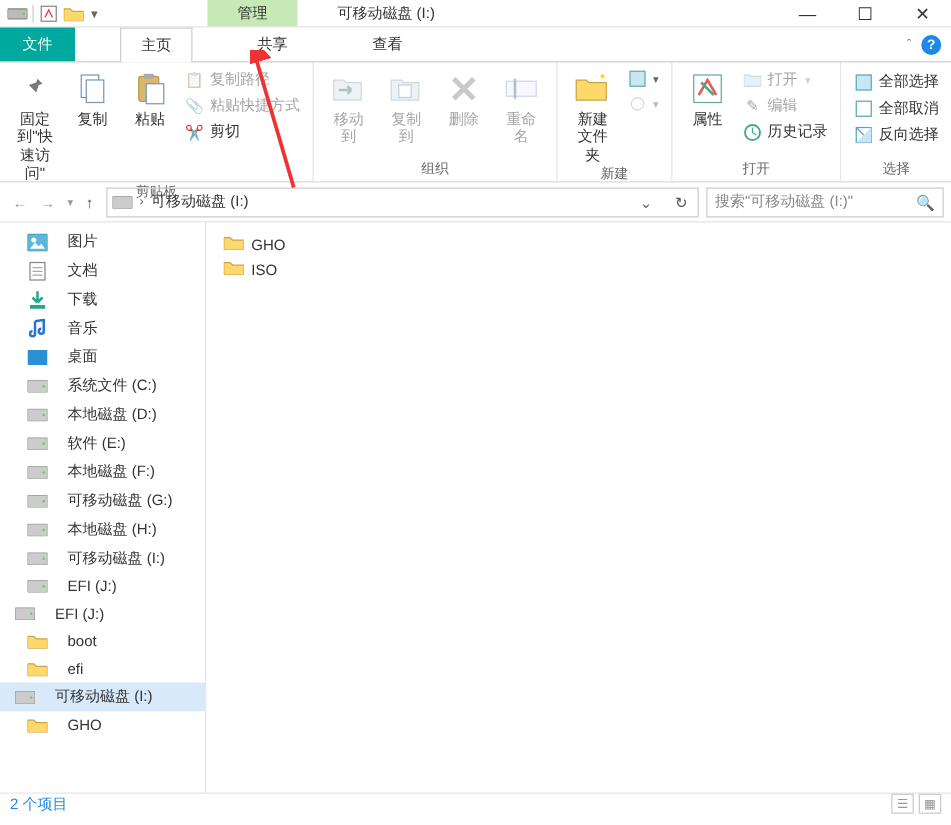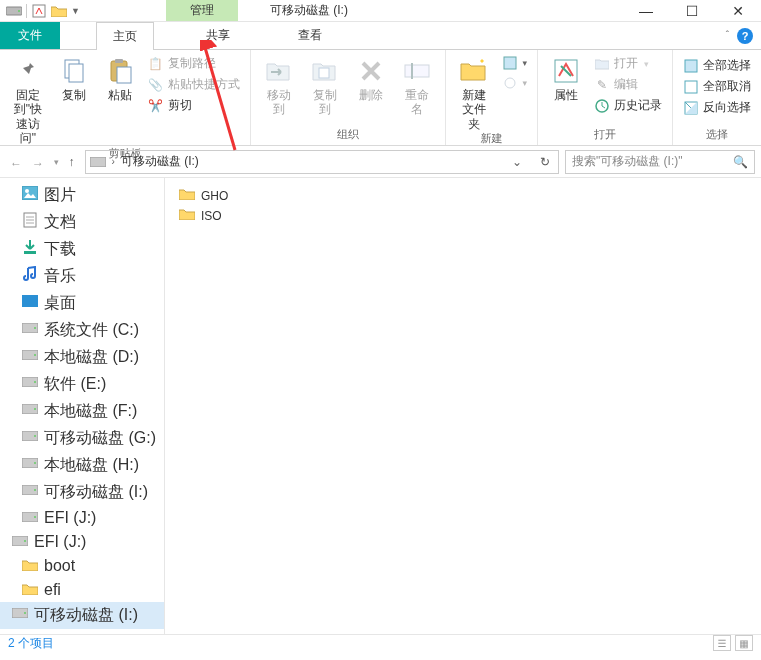--- a/index.html
+++ b/index.html
@@ -37,21 +37,21 @@
   .nav-row { height: 32px; display: flex; align-items: center; gap: 6px; padding: 2px 6px; border-bottom: 1px solid #e6e6e6; }
   .nav-arrows { display: flex; align-items: center; gap: 10px; color: #999; padding: 0 4px; }
   .addr-bar { flex: 1; height: 24px; border: 1px solid #ccc; display: flex; align-items: center; padding: 0 4px; gap: 6px; }
   .addr-bar .crumb { font-size: 12px; }
   .addr-drop { margin-left: auto; color: #666; padding: 0 4px; }
   .addr-refresh { padding: 0 4px; color: #555; margin-left: 4px; }
   .search-bar { width: 190px; height: 24px; border: 1px solid #ccc; display: flex; align-items: center; padding: 0 6px; color: #888; justify-content: space-between; }
 
   .body-split { display: flex; height: 456px; }
   .navpane { width: 165px; overflow-y: auto; border-right: 1px solid #e6e6e6; padding: 4px 0; }
-  .tree-item { display: flex; gap: 6px; padding: 3px 4px 3px 22px; font-size: 16px; white-space: nowrap; }
+  .tree-item { display: flex; align-items: center; gap: 16px; padding: 3px 4px 3px 22px; font-size: 12px; white-space: nowrap; }
   .tree-item.lv0 { padding-left: 12px; }
   .tree-item.sel { background: #d8eaf9; }
   .tree-ic { width: 16px; height: 16px; display: inline-flex; align-items: center; justify-content: center; flex-shrink: 0; }
   .content { flex: 1; padding: 8px 12px; }
   .file-item { display: flex; align-items: center; gap: 6px; padding: 2px 2px; font-size: 12px; }
   .file-ic { width: 16px; height: 16px; }
 
   .status-bar { height: 24px; border-top: 1px solid #e6e6e6; display: flex; padding: 0 8px; font-size: 12px; color: #1e88e5; justify-content: space-between; }
   .view-btns { display: flex; gap: 4px; color: #999; }
   .view-btns span { border: 1px solid #ccc; width: 18px; height: 16px; display: inline-flex; align-items: center; justify-content: center; font-size: 10px; }

